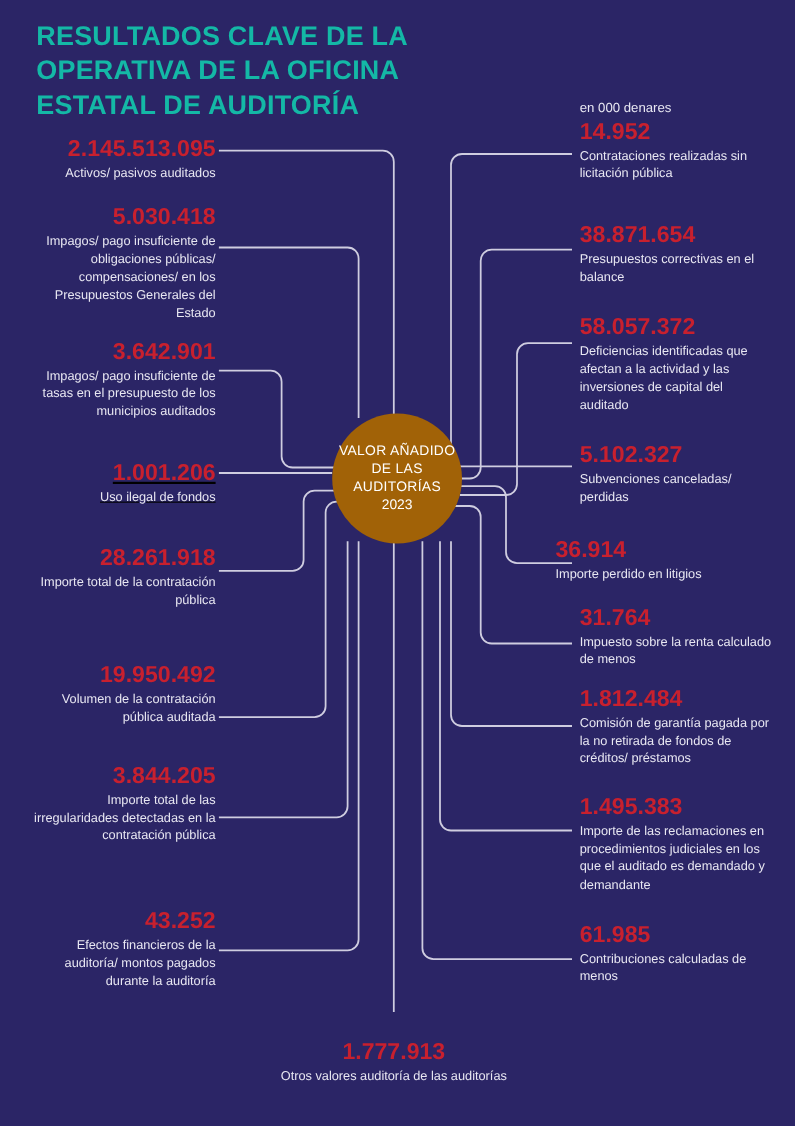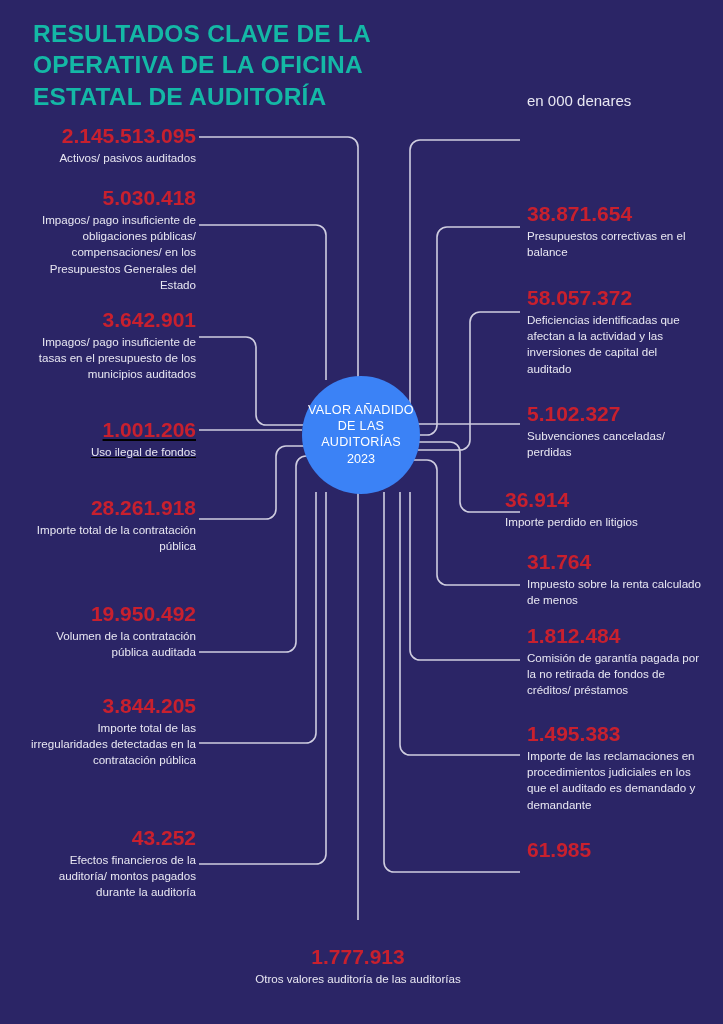--- a/index.html
+++ b/index.html
@@ -39,21 +39,21 @@
     stroke: #cfcde0;
     stroke-width: 1.6;
   }
 
   
   #hub {
     position: absolute;
     left: 302px; top: 376px;
     width: 118px; height: 118px;
     border-radius: 50%;
-    background: #3b82f6;
+    background: #a16207;
     display: flex;
     flex-direction: column;
     align-items: center;
     justify-content: center;
     text-align: center;
     color: #ffffff;
     z-index: 5;
   }
   #hub .hub-label {
     font-size: 12.6px;
@@ -84,21 +84,21 @@
     margin-top: 2px;
   }
   .stat.left { text-align: right; }
   .stat.right { text-align: left; }
   .stat.center { text-align: center; }
 
   .unit-note {
     position: absolute;
     left: 527px; top: 90px;
     color: #e8e7f2;
-    font-size: 15px;
+    font-size: 12px;
     line-height: 1.42;
     z-index: 3;
   }
 </style>
 </head>
 <body>
 
 <div id="page">
 
   <h1 id="title">RESULTADOS CLAVE DE LA OPERATIVA DE LA OFICINA ESTATAL DE AUDITORÍA</h1>
@@ -182,20 +182,24 @@
   <div class="stat left" style="left:20px; top:694px; width:176px;">
     <div class="num">3.844.205</div>
     <div class="desc">Importe total de las irregularidades detectadas en la contratación pública</div>
   </div>
 
   <div class="stat left" style="left:20px; top:826px; width:176px;">
     <div class="num">43.252</div>
     <div class="desc">Efectos financieros de la auditoría/ montos pagados durante la auditoría</div>
   </div>
 
+  <div class="stat right" style="left:527px; top:108px; width:176px;">
+    <div class="num">14.952</div>
+    <div class="desc">Contrataciones realizadas sin licitación pública</div>
+  </div>
 
   <div class="stat right" style="left:527px; top:202px; width:176px;">
     <div class="num">38.871.654</div>
     <div class="desc">Presupuestos correctivas en el balance</div>
   </div>
 
   <div class="stat right" style="left:527px; top:286px; width:176px;">
     <div class="num">58.057.372</div>
     <div class="desc">Deficiencias identificadas que afectan a la actividad y las inversiones de capital del auditado</div>
   </div>
@@ -220,20 +224,21 @@
     <div class="desc">Comisión de garantía pagada por la no retirada de fondos de créditos/ préstamos</div>
   </div>
 
   <div class="stat right" style="left:527px; top:722px; width:176px;">
     <div class="num">1.495.383</div>
     <div class="desc">Importe de las reclamaciones en procedimientos judiciales en los que el auditado es demandado y demandante</div>
   </div>
 
   <div class="stat right" style="left:527px; top:838px; width:176px;">
     <div class="num">61.985</div>
+    <div class="desc">Contribuciones calculadas de menos</div>
   </div>
 
   <div class="stat center" style="left:238px; top:922px; width:240px;margin-top:23px;">
     <div class="num">1.777.913</div>
     <div class="desc">Otros valores auditoría de las auditorías</div>
   </div>
 
 </div>
 
 </body></html>

